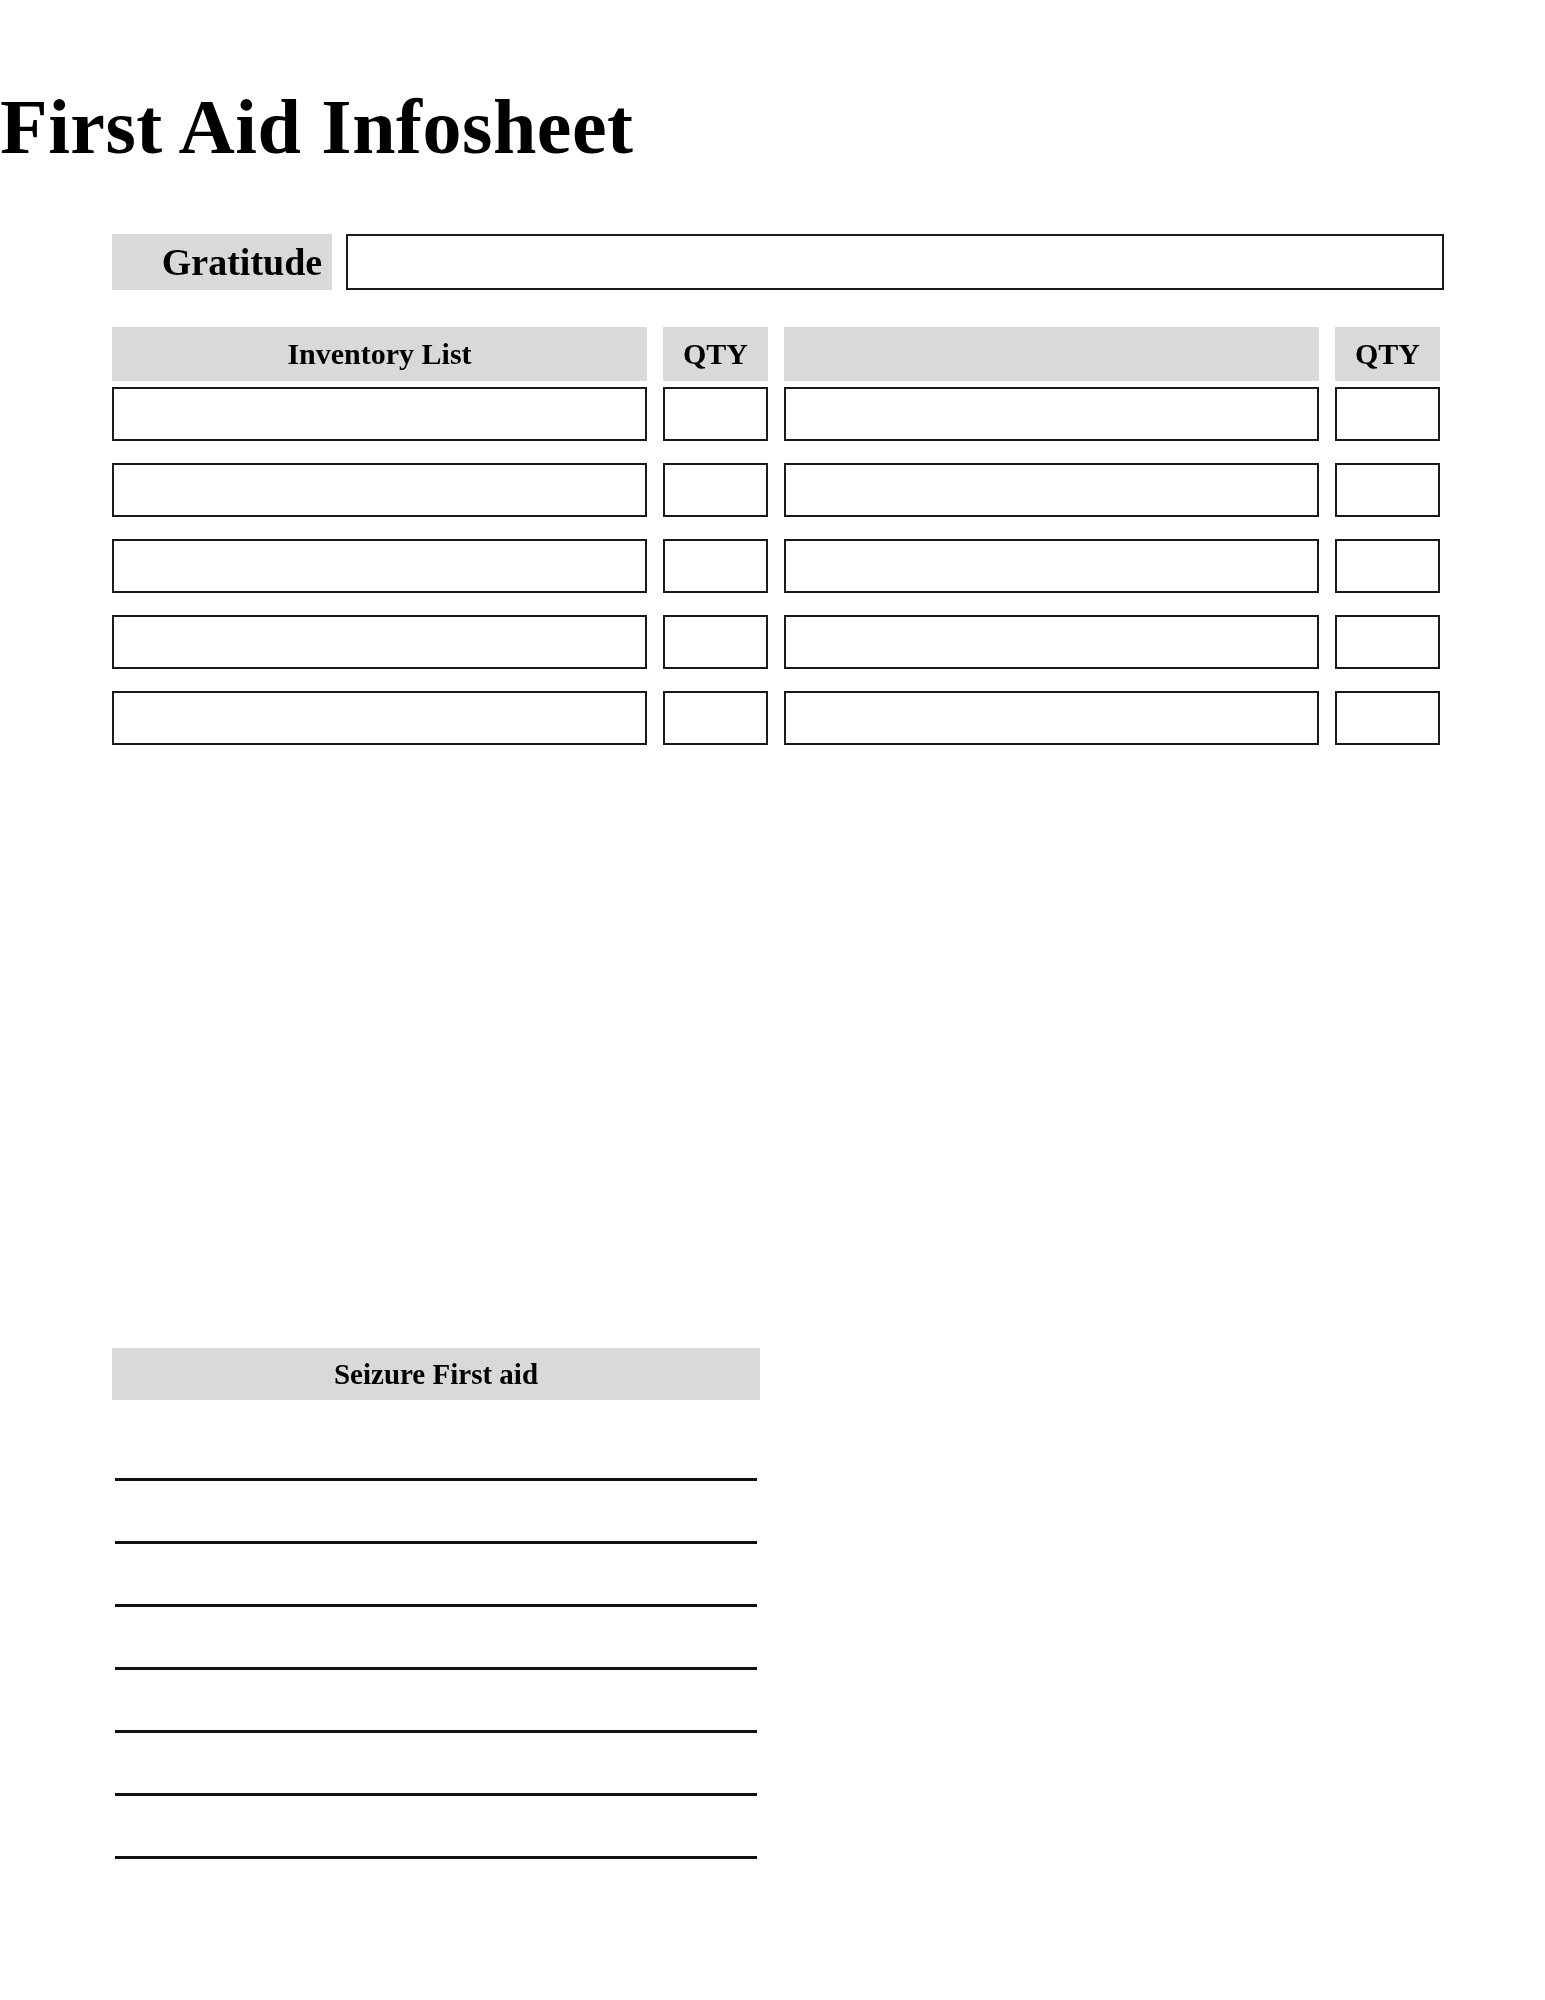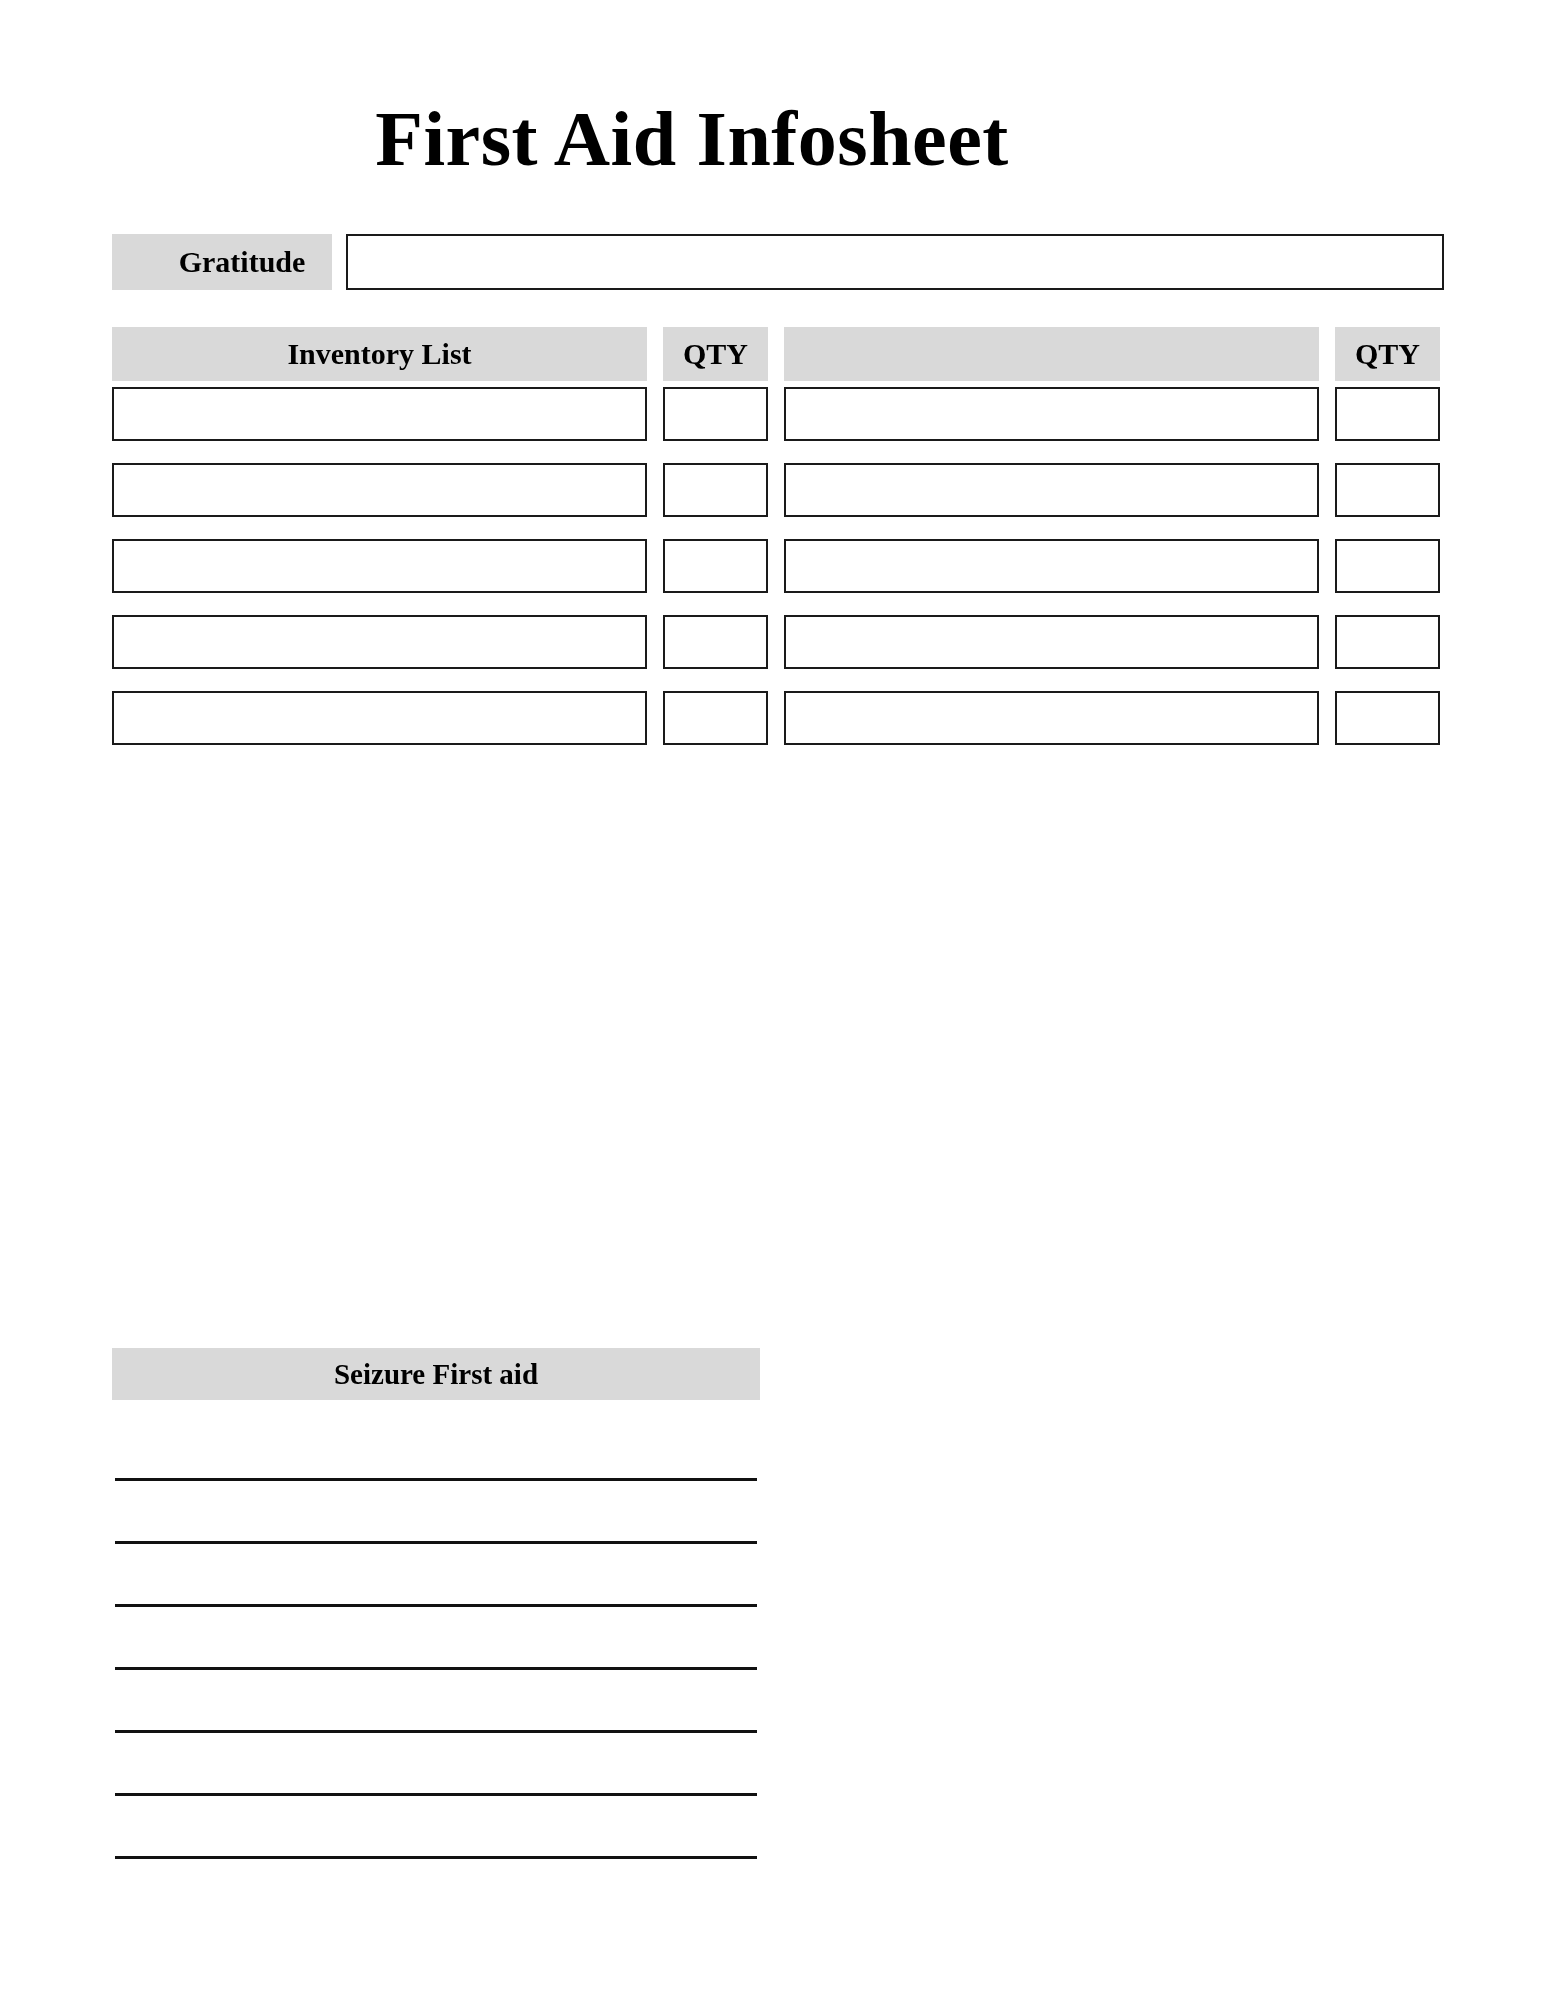--- a/index.html
+++ b/index.html
@@ -20,23 +20,23 @@
     width: 1545px;
     height: 2000px;
     background: #ffffff;
     box-sizing: border-box;
   }
 
   
   .title {
     position: absolute;
     left: 0;
-    top: 100px;
+    top: 88px;
     width: 1384px;
-    text-align: center;
+    text-align: left;
     font-size: 78px;
     font-weight: bold;
     letter-spacing: 0.5px;
     line-height: 1;
     white-space: nowrap;
   }
 
   
   .gratitude-row {
     position: absolute;
@@ -46,21 +46,21 @@
     height: 56px;
     display: flex;
     align-items: stretch;
   }
   .gratitude-label {
     width: 220px;
     background: #d9d9d9;
     display: flex;
     align-items: center;
     justify-content: center;
-    font-size: 30px;
+    font-size: 38px;
     font-weight: bold;
     box-sizing: border-box;
     padding-left: 40px;
   }
   .gratitude-input {
     flex: 1;
     margin-left: 14px;
     border: 2px solid #1a1a1a;
     background: #ffffff;
     box-sizing: border-box;

